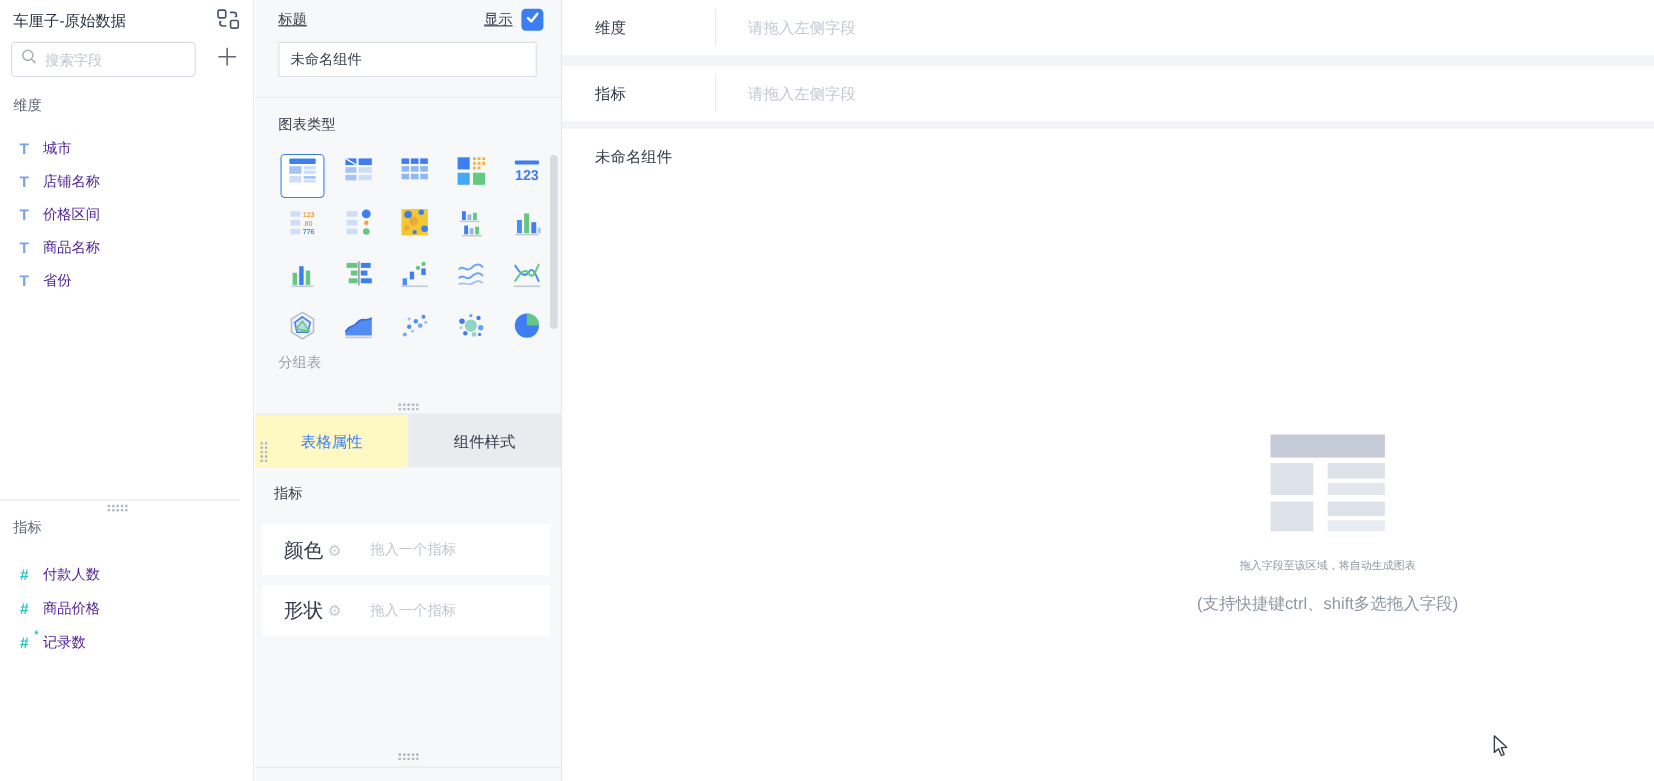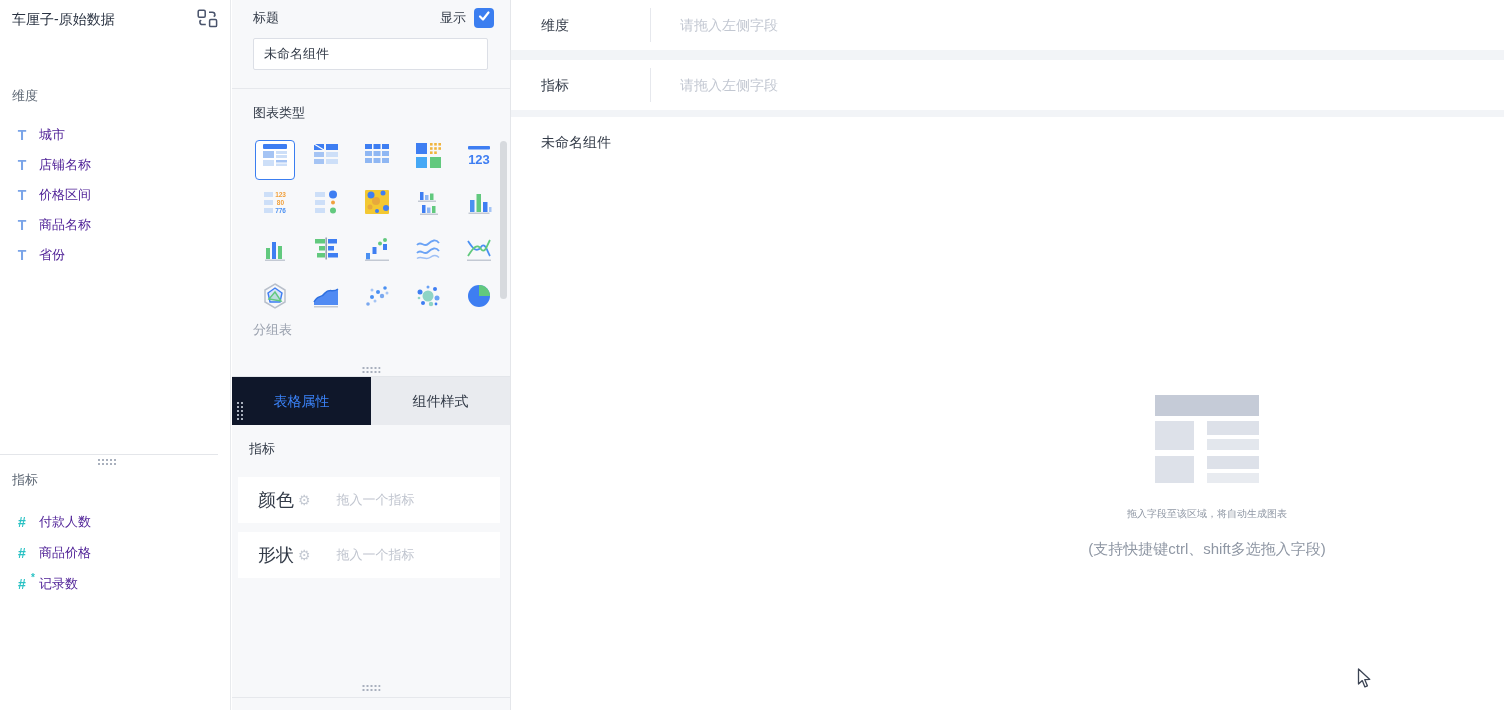--- a/index.html
+++ b/index.html
@@ -27,36 +27,36 @@
   .side-divider { position:absolute; left:0; width:218px; border-top:1px solid #e4e6ea; }
   .dots-h { width:19px; height:7px;
     background-image:radial-gradient(circle,#a9b0bd 1px,transparent 1.3px);
     background-size:4px 4px; }
   .dots-v { width:7px; height:19px;
     background-image:radial-gradient(circle,#a9b0bd 1px,transparent 1.3px);
     background-size:4px 4px; }
 
   
   .panel { position:absolute; left:232px; top:0; width:279px; height:710px; background:#f7f8fa; border-right:1px solid #e4e6ea; }
-  .title-row { position:absolute; left:21px; right:16px; top:6px; height:24px; display:flex; align-items:center; justify-content:space-between; }
+  .title-row { position:absolute; left:21px; right:16px; top:6px; height:24px; display:flex; align-items:center; justify-content:space-between;text-decoration:underline; }
   .panel-label { font-size:13px; color:#333b48; }
   .show-wrap { display:flex; align-items:center; gap:8px; }
   .checkbox { width:20px; height:20px; border-radius:4px; background:#3b7ef0; display:flex; align-items:center; justify-content:center; cursor:pointer; }
   .title-input { position:absolute; left:21px; top:38px; width:235px; height:32px; border:1px solid #dcdfe6; border-radius:2px; background:#fff; font-size:13px; color:#333b48; padding:0 10px; outline:none; font-family:inherit; }
   .h-line { position:absolute; left:0; right:0; border-top:1px solid #e6e8ec; }
   .ct-grid { position:absolute; left:17px; top:136px; width:255px; display:flex; flex-wrap:wrap; }
   .ct-item { width:51px; height:47px; display:flex; align-items:center; justify-content:center; cursor:pointer; }
   .ct-wrap { width:40px; height:40px; border-radius:4px; display:flex; align-items:flex-start; justify-content:center; border:1px solid transparent; }
   .ct-item.selected .ct-wrap { border-color:#3b7ef0; background:#fff; }
   .scrollbar-thumb { position:absolute; right:3px; top:141px; width:7px; height:158px; border-radius:4px; background:#d7dade; cursor:pointer; }
   .ct-name { position:absolute; left:21px; top:321px; font-size:13px; color:#9aa1ae; }
   .panel .dots-top { position:absolute; left:50%; transform:translateX(-50%); top:366px; cursor:row-resize; }
   .tabbar { position:absolute; left:0; right:0; top:376px; height:49px; display:flex; border-top:1px solid #e3e6ea; }
   .tab { flex:1; text-align:center; line-height:48px; font-size:14px; cursor:pointer; }
-  .tab.active { background:#0f172a; color:#3b82f6; }
+  .tab.active { background:#fef9c3; color:#3b82f6; }
   .tab.inactive { background:#e9ebef; color:#333b48; }
   .panel .dots-left { position:absolute; left:4px; top:401px; cursor:col-resize; }
   .metrics-label { position:absolute; left:17px; top:440px; font-size:13px; color:#333b48; }
   .slot-card { position:absolute; left:6px; width:262px; height:46px; background:#fff; display:flex; align-items:center; padding-left:20px; cursor:pointer; }
   .slot-label { font-size:18px; color:#333b48; }
   .gear { font-size:14px; color:#c5cad3; margin-left:4px; cursor:pointer; }
   .slot-ph { font-size:13px; color:#c0c5cf; margin-left:26px; }
   .panel .dots-bottom { position:absolute; left:50%; transform:translateX(-50%); top:684px; cursor:row-resize; }
 
   
@@ -94,20 +94,39 @@
           <rect x="12.6" y="10.6" width="7" height="7" rx="1.2" fill="none" stroke="#49536b" stroke-width="1.5"></rect>
           <path d="M12,3.2 h3.3 a2.6,2.6 0 0 1 2.6,2.6 v1.4" fill="none" stroke="#49536b" stroke-width="1.5"></path>
           <path d="M18,6 l-0.1,2.2 -2,-1.2 Z" fill="#49536b"></path>
           <path d="M8.8,15.6 h-3.3 a2.6,2.6 0 0 1 -2.6,-2.6 v-1.4" fill="none" stroke="#49536b" stroke-width="1.5"></path>
           <path d="M2.8,12.8 l0.1,-2.2 2,1.2 Z" fill="#49536b"></path>
         </svg>
       </span>
     </span>
   </div>
 
+  <div class="search-row">
+    <div class="search-box">
+      <span>
+        <svg width="15" height="15" viewBox="0 0 15 15">
+          <circle cx="6.3" cy="6.3" r="4.6" fill="none" stroke="#aab1bd" stroke-width="1.4"></circle>
+          <line x1="9.8" y1="9.8" x2="13.4" y2="13.4" stroke="#aab1bd" stroke-width="1.4"></line>
+        </svg>
+      </span>
+      <input type="text" placeholder="搜索字段" style="">
+    </div>
+    <span class="plus-btn">
+      <span>
+        <svg width="19" height="19" viewBox="0 0 19 19">
+          <line x1="9.5" y1="1.5" x2="9.5" y2="17.5" stroke="#5d6774" stroke-width="1.4"></line>
+          <line x1="1.5" y1="9.5" x2="17.5" y2="9.5" stroke="#5d6774" stroke-width="1.4"></line>
+        </svg>
+      </span>
+    </span>
+  </div>
 
   <div class="side-label" style="top:87px;">维度</div>
 
   <div class="field-list" style="top:120px;">
     <div class="field-item">
       <span class="fi-icon dim">T</span>
       <span class="fname">城市</span>
     </div>
     <div class="field-item">
       <span class="fi-icon dim">T</span>

